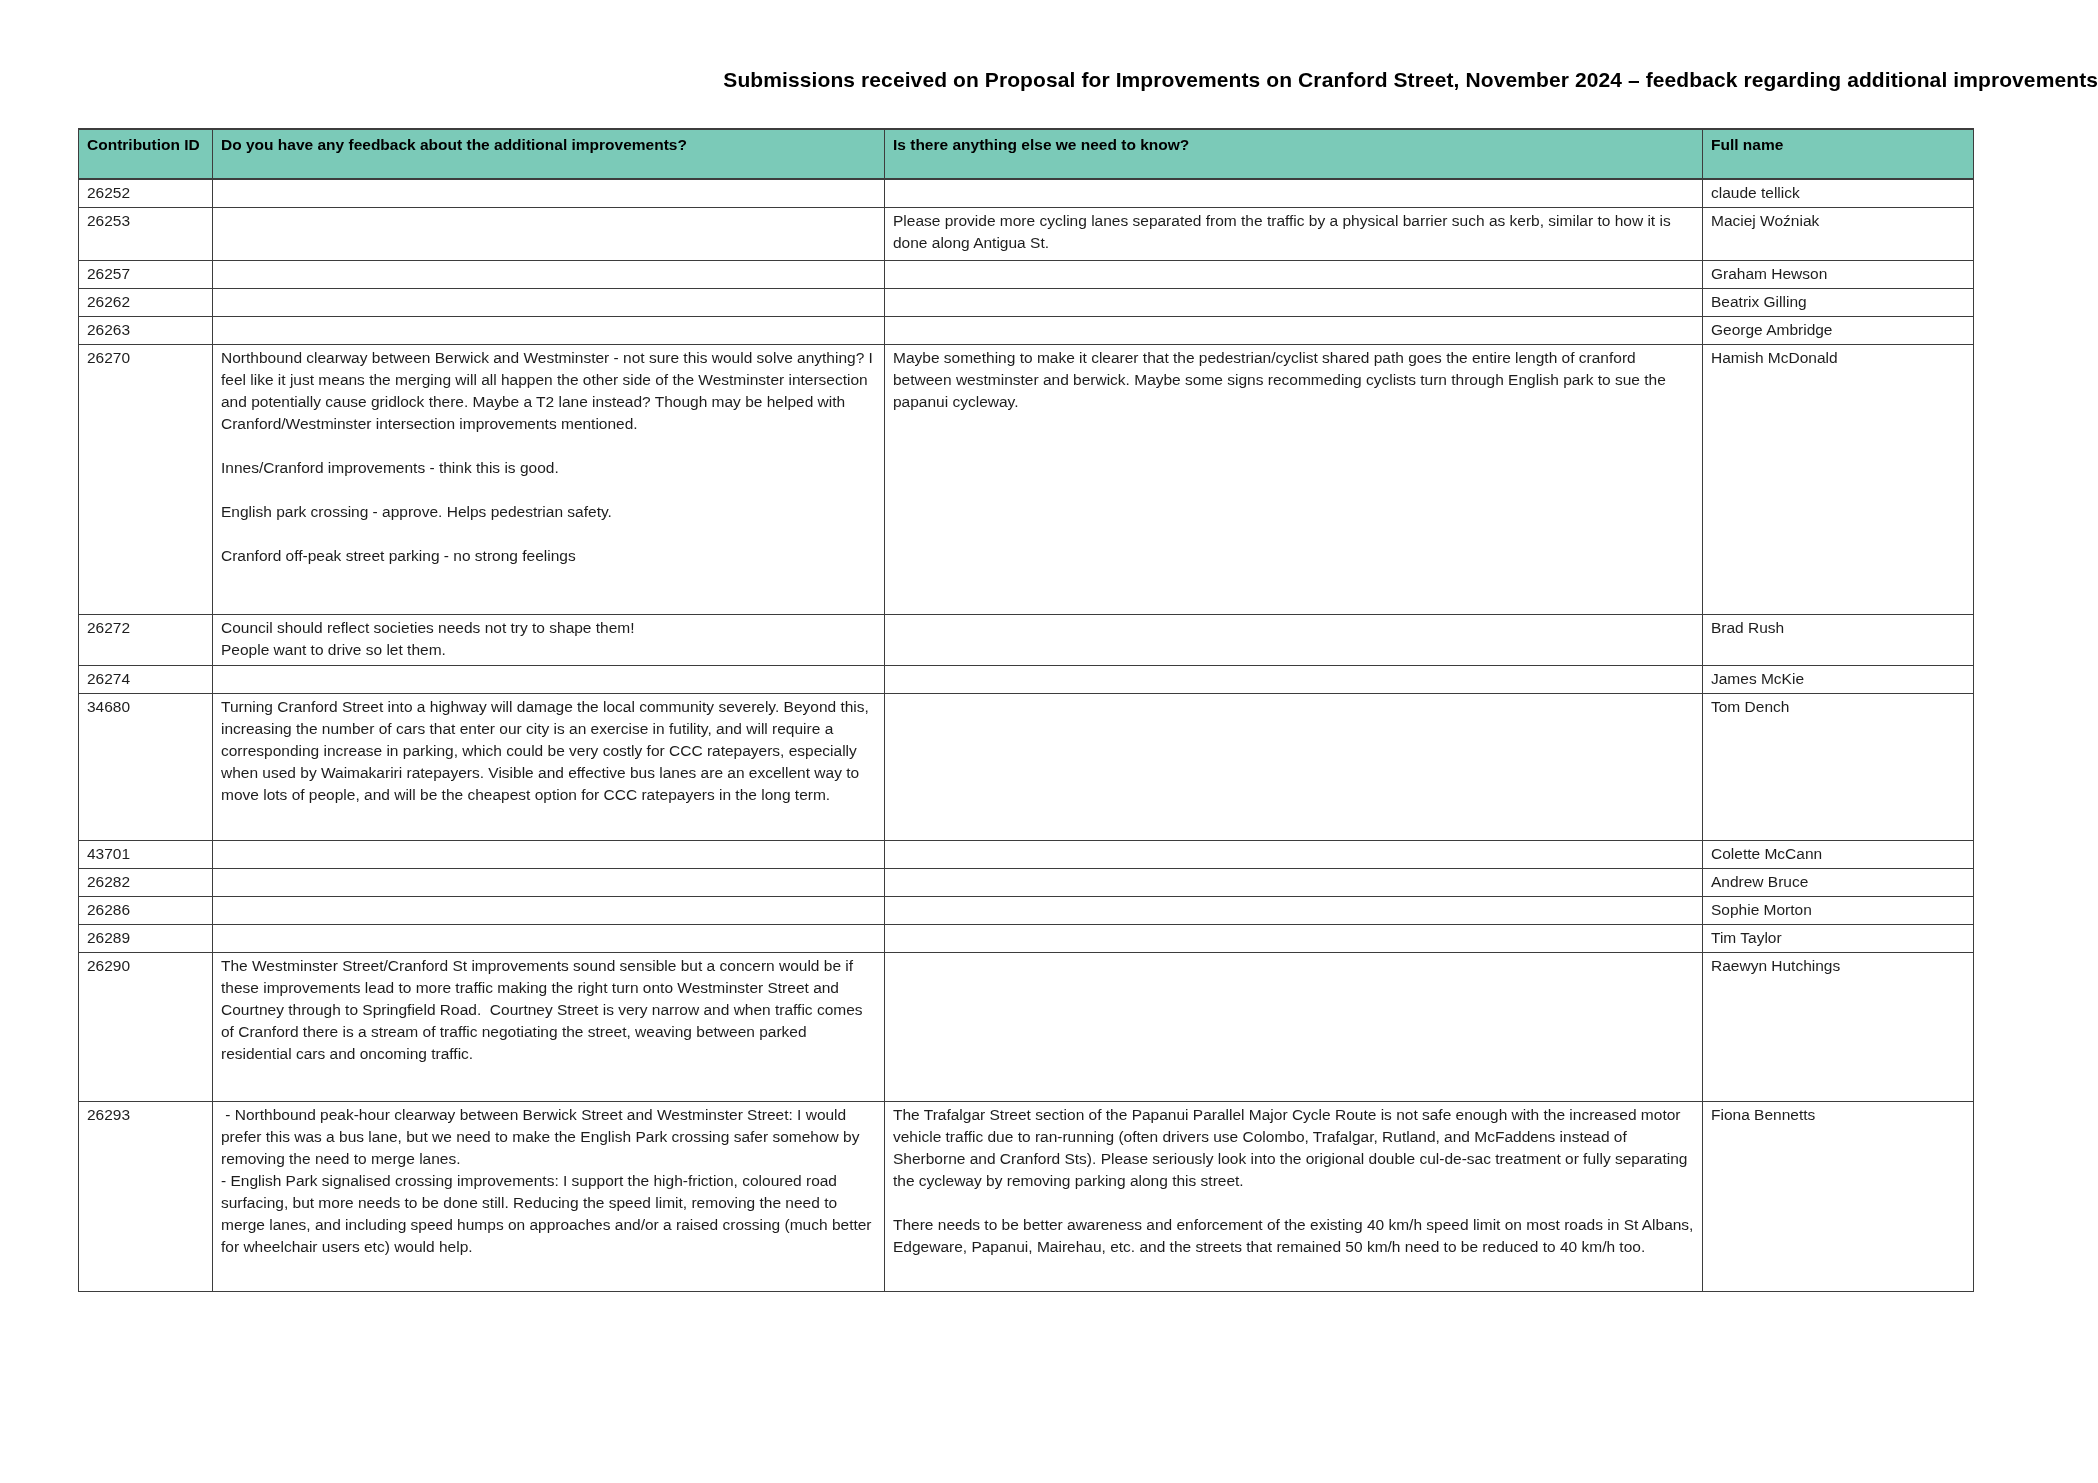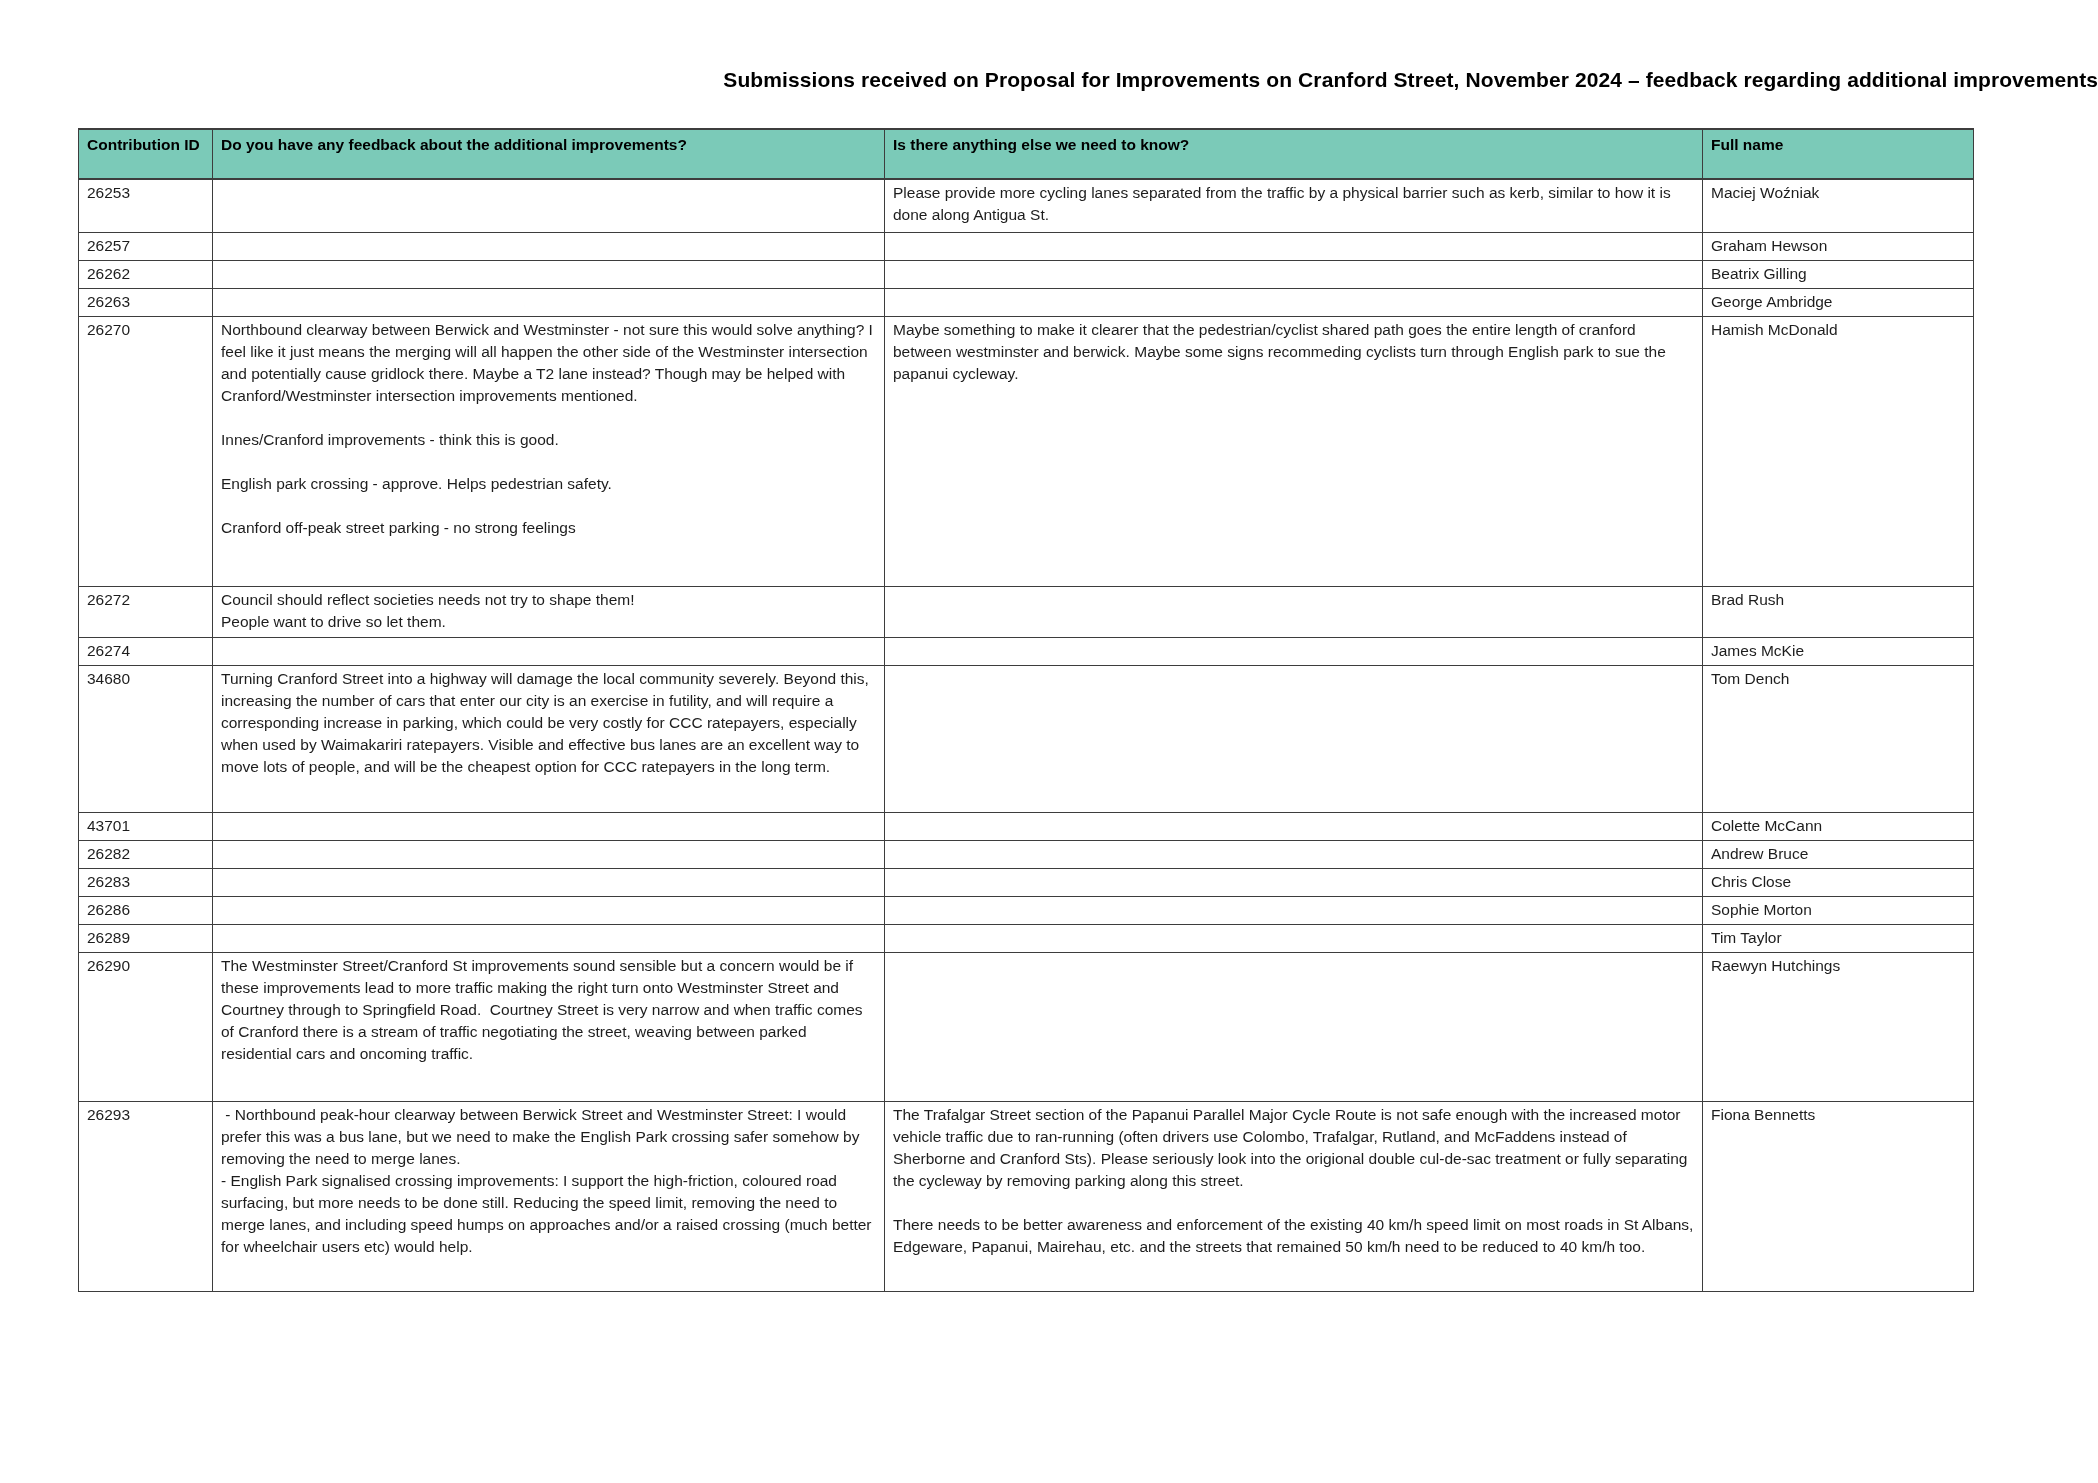--- a/index.html
+++ b/index.html
@@ -78,20 +78,26 @@
     </colgroup>
     <thead>
       <tr>
         <th>Contribution ID</th>
         <th>Do you have any feedback about the additional improvements?</th>
         <th>Is there anything else we need to know?</th>
         <th>Full name</th>
       </tr>
     </thead>
     <tbody>
+      <tr style="height:27px">
+        <td>26252</td>
+        <td></td>
+        <td></td>
+        <td>claude tellick</td>
+      </tr>
       <tr style="height:53px">
         <td>26253</td>
         <td></td>
         <td>Please provide more cycling lanes separated from the traffic by a physical barrier such as kerb, similar to how it is done along Antigua St.</td>
         <td>Maciej Woźniak</td>
       </tr>
       <tr style="height:27px">
         <td>26257</td>
         <td></td>
         <td></td>
@@ -145,26 +151,20 @@
         <td></td>
         <td></td>
         <td>Colette McCann</td>
       </tr>
       <tr style="height:26px">
         <td>26282</td>
         <td></td>
         <td></td>
         <td>Andrew Bruce</td>
       </tr>
-      <tr style="height:26px">
-        <td>26283</td>
-        <td></td>
-        <td></td>
-        <td>Chris Close</td>
-      </tr>
       <tr style="height:27px">
         <td>26286</td>
         <td></td>
         <td></td>
         <td>Sophie Morton</td>
       </tr>
       <tr style="height:26px">
         <td>26289</td>
         <td></td>
         <td></td>

